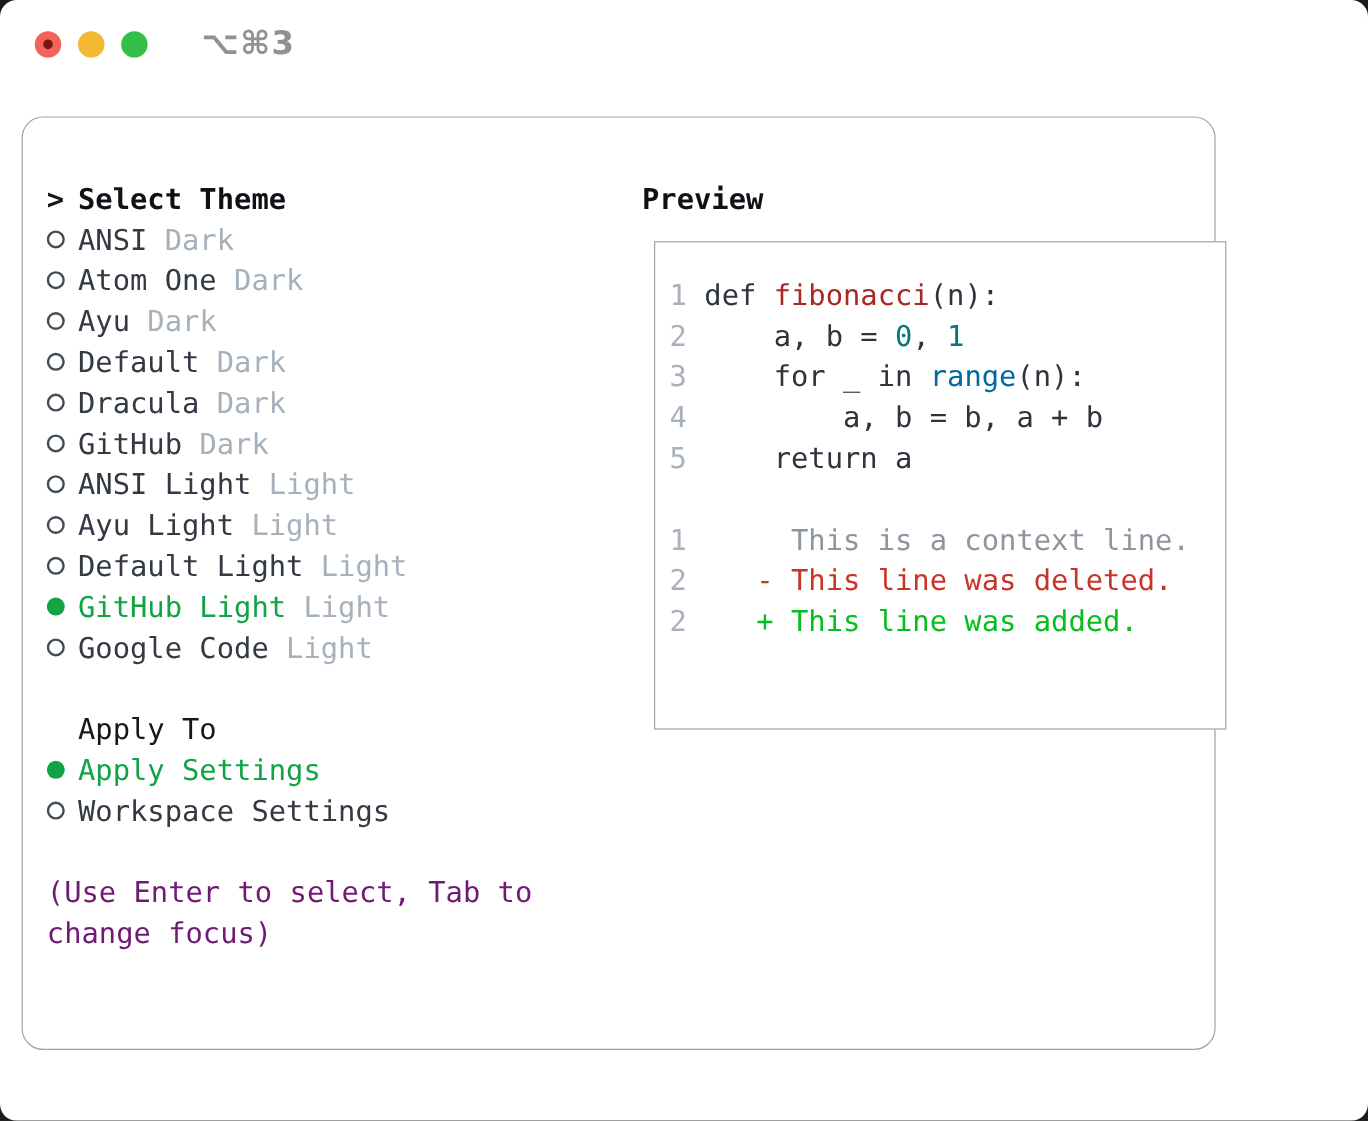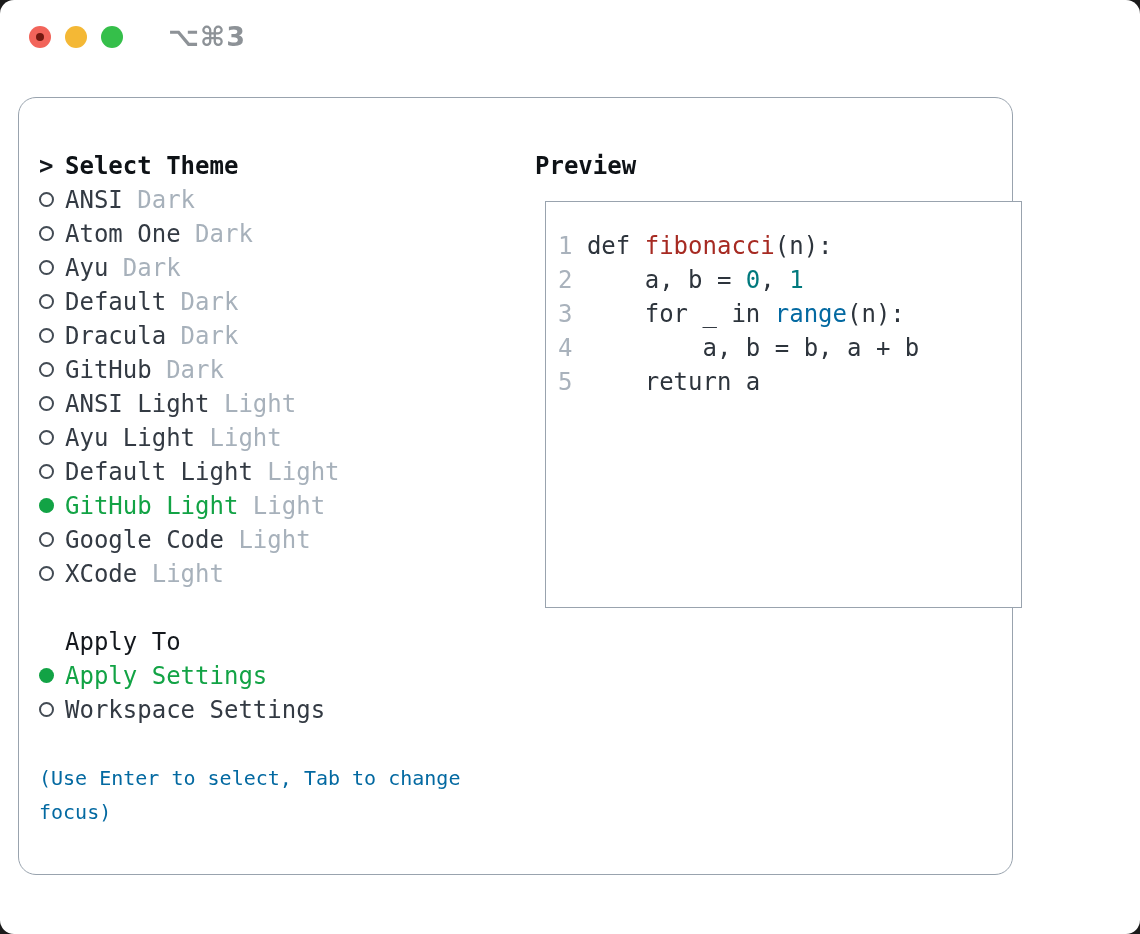--- a/index.html
+++ b/index.html
@@ -30,21 +30,21 @@
   .marker{display:inline-block;width:26px;vertical-align:top;}
   .prompt{font-weight:700;color:#14181d;}
   .hdr{font-weight:700;color:#0e1216;}
   .radio{display:inline-block;width:11px;height:11px;border:2px solid #434b54;border-radius:50%;margin-bottom:3px;vertical-align:middle;}
   .radio.on{width:15px;height:15px;border:none;background:#12a345;}
   .t-name{color:#333a43;}
   .t-name.sel{color:#12a345;}
   .t-suffix{color:#a7b1bb;}
   .section-hdr{color:#14181d;}
   .blank-row{height:34px;}
-  .help{width:424px;color:#0369a1;font-size:20px;line-height:34px;}
+  .help{width:424px;color:#701a75;font-size:24px;line-height:34px;}
   
   .right-col{position:absolute;left:480px;top:51px;margin-left:36px;}
   .preview-hdr{height:34px;line-height:34px;font-size:24px;font-weight:700;color:#0e1216;}
   .preview-box{
     margin-left:10px;margin-top:18px;width:477px;height:407px;
     border:1.5px solid #99a3ae;background:#fff;box-sizing:border-box;
     padding-top:27px;padding-left:12px;overflow:hidden;
   }
   .line{height:34px;line-height:34px;font-size:24px;white-space:pre;}
   .ln{color:#a9b2bc;}
@@ -80,21 +80,20 @@
           <div class="row"><span class="marker"><span class="radio"></span></span><span class="t-name">Atom One</span><span class="t-suffix"> Dark</span></div>
           <div class="row"><span class="marker"><span class="radio"></span></span><span class="t-name">Ayu</span><span class="t-suffix"> Dark</span></div>
           <div class="row"><span class="marker"><span class="radio"></span></span><span class="t-name">Default</span><span class="t-suffix"> Dark</span></div>
           <div class="row"><span class="marker"><span class="radio"></span></span><span class="t-name">Dracula</span><span class="t-suffix"> Dark</span></div>
           <div class="row"><span class="marker"><span class="radio"></span></span><span class="t-name">GitHub</span><span class="t-suffix"> Dark</span></div>
           <div class="row"><span class="marker"><span class="radio"></span></span><span class="t-name">ANSI Light</span><span class="t-suffix"> Light</span></div>
           <div class="row"><span class="marker"><span class="radio"></span></span><span class="t-name">Ayu Light</span><span class="t-suffix"> Light</span></div>
           <div class="row"><span class="marker"><span class="radio"></span></span><span class="t-name">Default Light</span><span class="t-suffix"> Light</span></div>
           <div class="row"><span class="marker"><span class="radio on"></span></span><span class="t-name sel">GitHub Light</span><span class="t-suffix"> Light</span></div>
           <div class="row"><span class="marker"><span class="radio"></span></span><span class="t-name">Google Code</span><span class="t-suffix"> Light</span></div>
-          <div class="row"><span class="marker"><span class="radio"></span></span><span class="t-name">XCode</span><span class="t-suffix"> Light</span></div>
         </div>
 
       <div class="blank-row"></div>
 
       <div class="row"><span class="marker"></span><span class="section-hdr">Apply To</span></div>
 
       <div id="apply-list">
           <div class="row"><span class="marker"><span class="radio on"></span></span><span class="t-name sel">Apply Settings</span></div>
           <div class="row"><span class="marker"><span class="radio"></span></span><span class="t-name">Workspace Settings</span></div>
         </div>
@@ -108,17 +107,22 @@
       <div class="preview-hdr">Preview</div>
       <div class="preview-box">
         <div id="code-lines">
             <div class="line"><span class="ln">1</span> <span class="tok-code">def </span><span class="tok-func">fibonacci</span><span class="tok-code">(n):</span></div>
             <div class="line"><span class="ln">2</span> <span class="tok-code">    a, b = </span><span class="tok-num">0</span><span class="tok-code">, </span><span class="tok-num">1</span></div>
             <div class="line"><span class="ln">3</span> <span class="tok-code">    for _ in </span><span class="tok-builtin">range</span><span class="tok-code">(n):</span></div>
             <div class="line"><span class="ln">4</span> <span class="tok-code">        a, b = b, a + b</span></div>
             <div class="line"><span class="ln">5</span> <span class="tok-code">    return a</span></div>
           </div>
         <div class="line"></div>
+        <div id="diff-lines">
+            <div class="line"><span class="ln">1</span> <span class="diff-context">     This is a context line.</span></div>
+            <div class="line"><span class="ln">2</span> <span class="diff-deleted">   - This line was deleted.</span></div>
+            <div class="line"><span class="ln">2</span> <span class="diff-added">   + This line was added.</span></div>
+          </div>
       </div>
     </div>
 
   </div>
 </div>
 
 </body></html>

